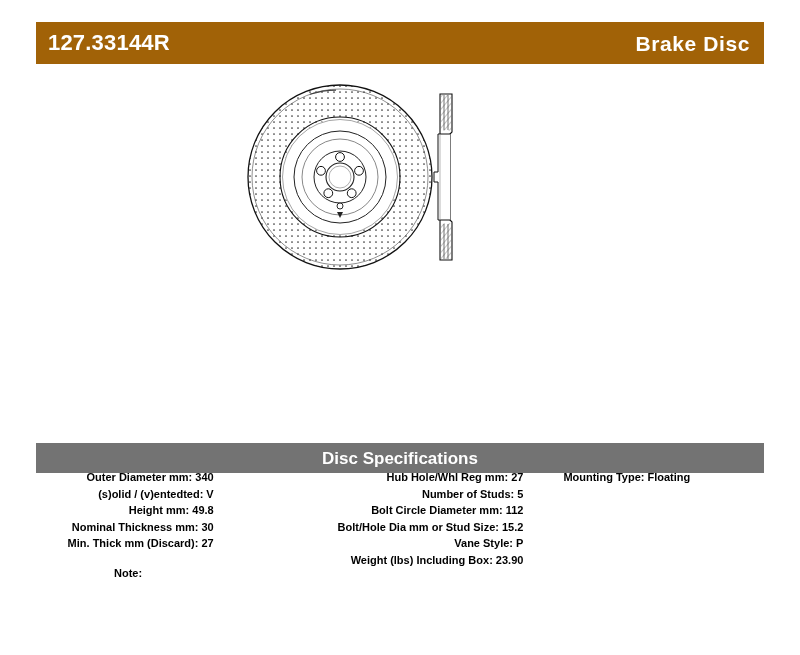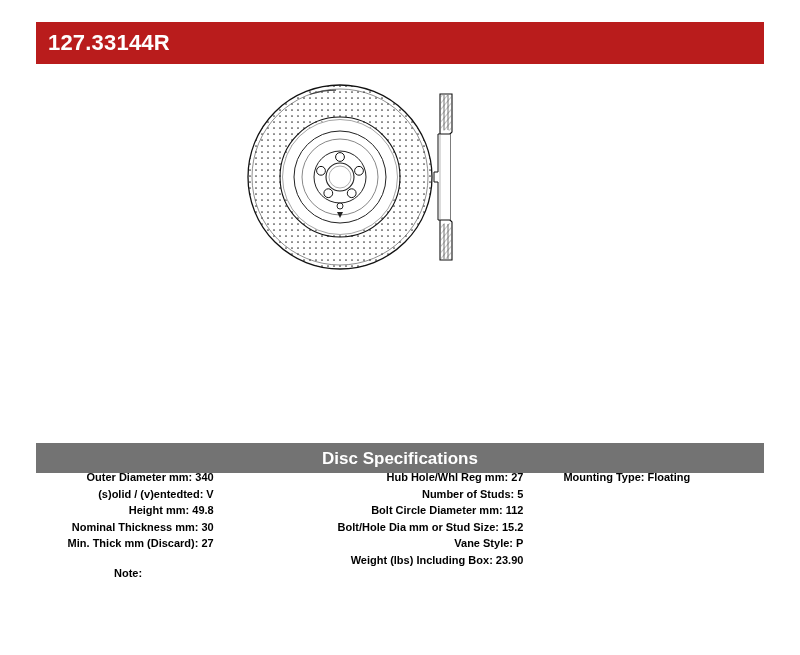--- a/index.html
+++ b/index.html
@@ -16,21 +16,21 @@
     overflow: hidden;
   }
 
   
   .header-bar {
     position: absolute;
     left: 36px;
     top: 22px;
     width: 728px;
     height: 42px;
-    background: #b91c1c;
+    background: #a16207;
     display: flex;
     align-items: center;
     justify-content: space-between;
     box-sizing: border-box;
     padding: 0 14px 0 12px;
   }
   .part-number {
     color: #ffffff;
     font-size: 22px;
     font-weight: bold;
@@ -122,20 +122,21 @@
   }
   .note-label {
     margin-left: 78px;
   }
 </style>
 </head>
 <body>
 
 <div class="header-bar">
   <div class="part-number">127.33144R</div>
+  <div class="product-type">Brake Disc</div>
 </div>
 
 <div class="drawing-area">
   <svg width="400" height="210" viewBox="0 0 400 210">
     <defs>
       <clipPath id="faceclip">
         <circle cx="140" cy="105" r="92"></circle>
       </clipPath>
       <pattern id="dots" width="6" height="6" patternUnits="userSpaceOnUse">
         <circle cx="2" cy="2" r="0.85" fill="#333333"></circle>

